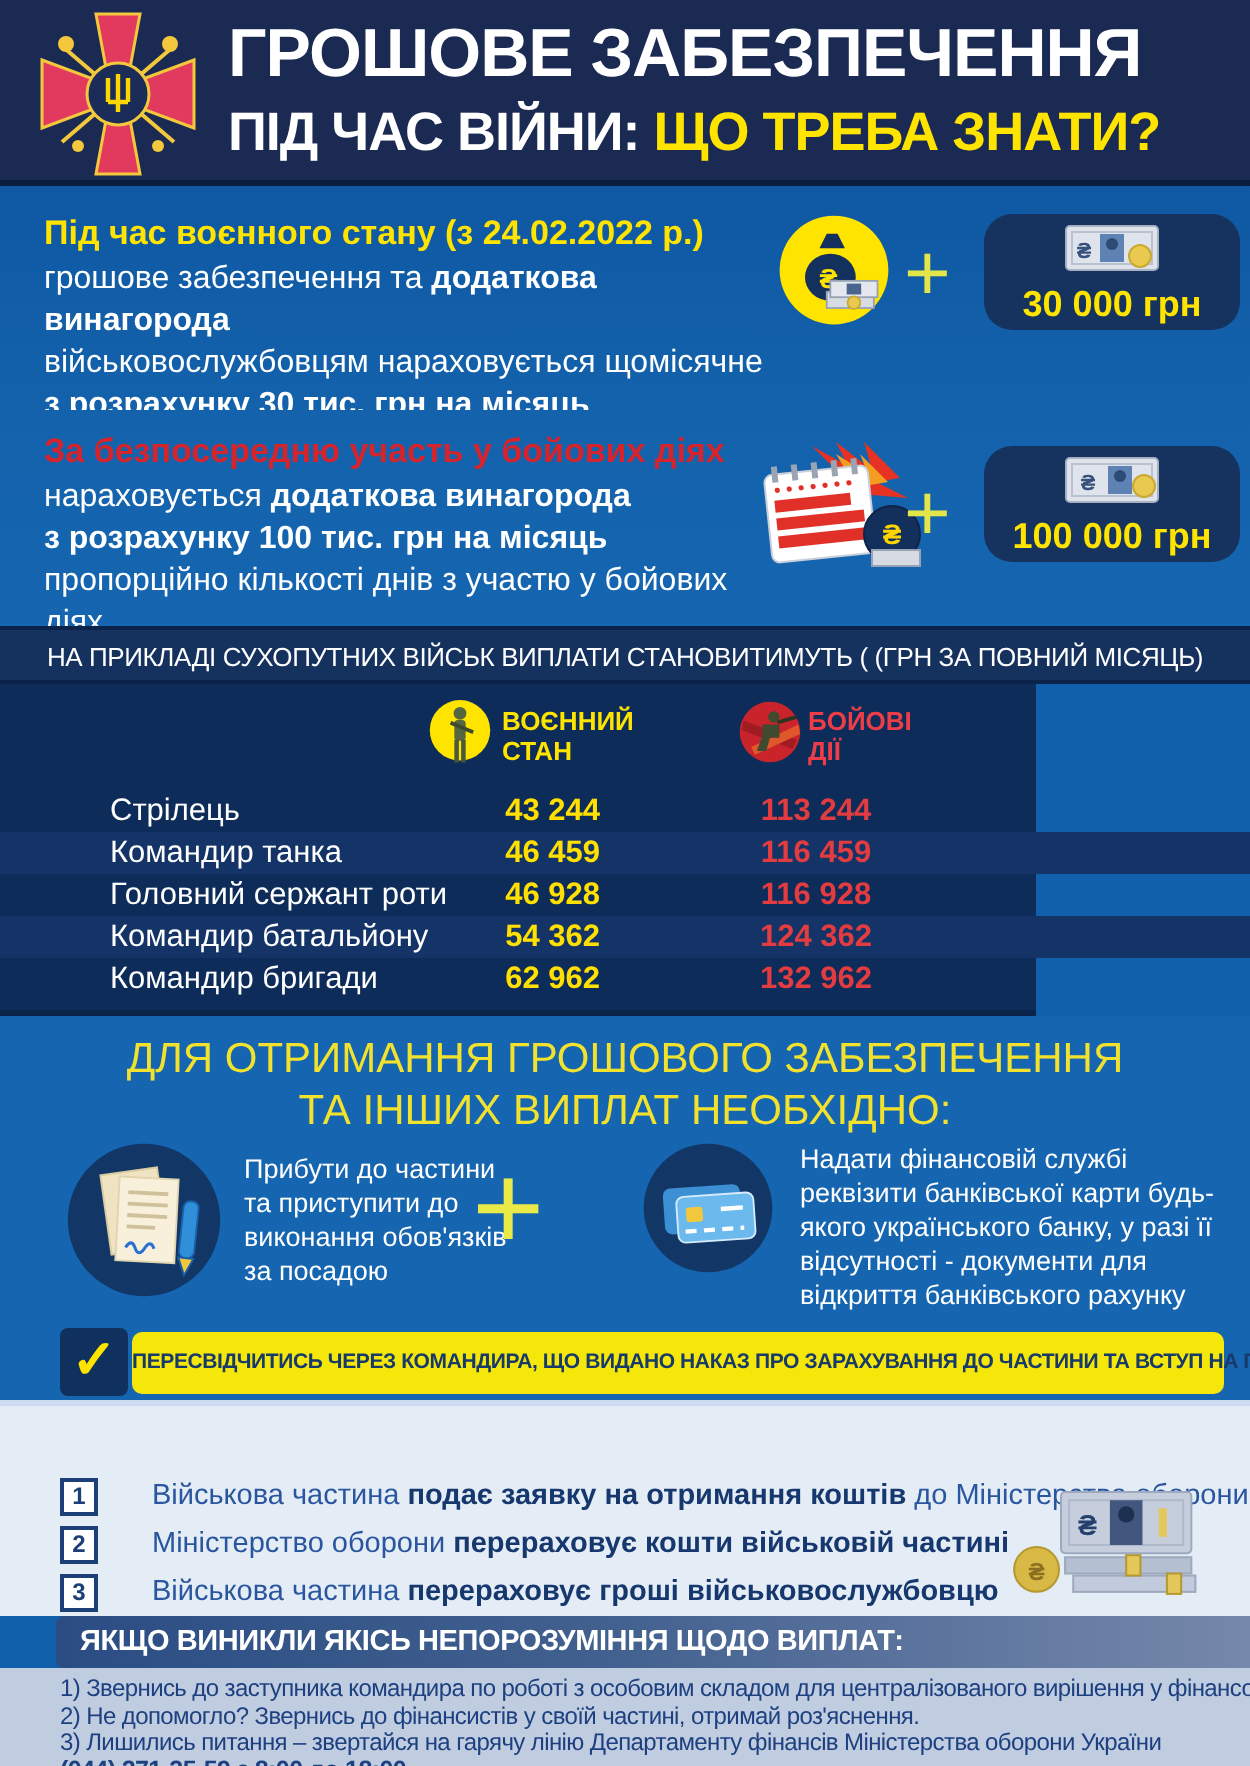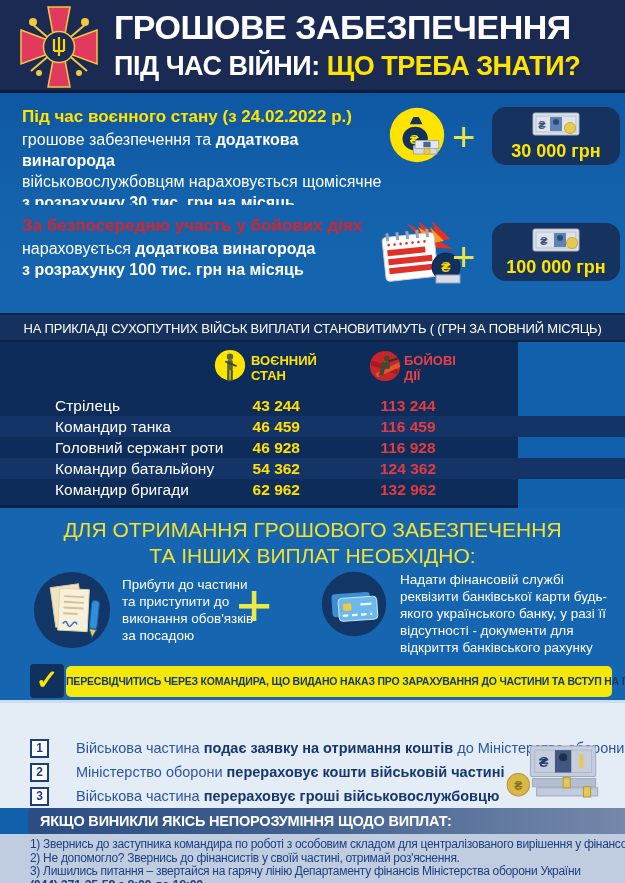--- a/index.html
+++ b/index.html
@@ -127,20 +127,21 @@
       </svg>
       <div class="amt">30 000 грн</div>
     </div>
   </div>
 
   <div class="s2">
     <div class="paytxt" style="top:10px">
       <div class="lead-r">За безпосередню участь у бойових діях</div>
       <div><span>нараховується </span><b>додаткова винагорода</b></div>
       <div><b>з розрахунку 100 тис. грн на місяць</b></div>
+      <div>пропорційно кількості днів з участю у бойових діях.</div>
     </div>
     <svg style="position:absolute;left:378px;top:12px" width="84" height="74" viewBox="0 0 84 74">
       <path d="M28,6 L46,16 L40,4 L58,18 L54,4 L72,22 L60,24 L76,32 L52,30 L44,22 Z" fill="#e63222"></path>
       <path d="M40,10 L56,20 L52,10 L66,24 L54,26 L46,20 Z" fill="#f59d20"></path>
       <g transform="rotate(-6 32 40)">
         <rect x="6" y="18" width="52" height="44" rx="4" fill="#ffffff" stroke="#c9d0da"></rect>
         <rect x="10" y="14" width="3" height="8" fill="#9aa4b2"></rect>
           <rect x="20" y="14" width="3" height="8" fill="#9aa4b2"></rect>
         <rect x="30" y="14" width="3" height="8" fill="#9aa4b2"></rect>
           <rect x="40" y="14" width="3" height="8" fill="#9aa4b2"></rect>

